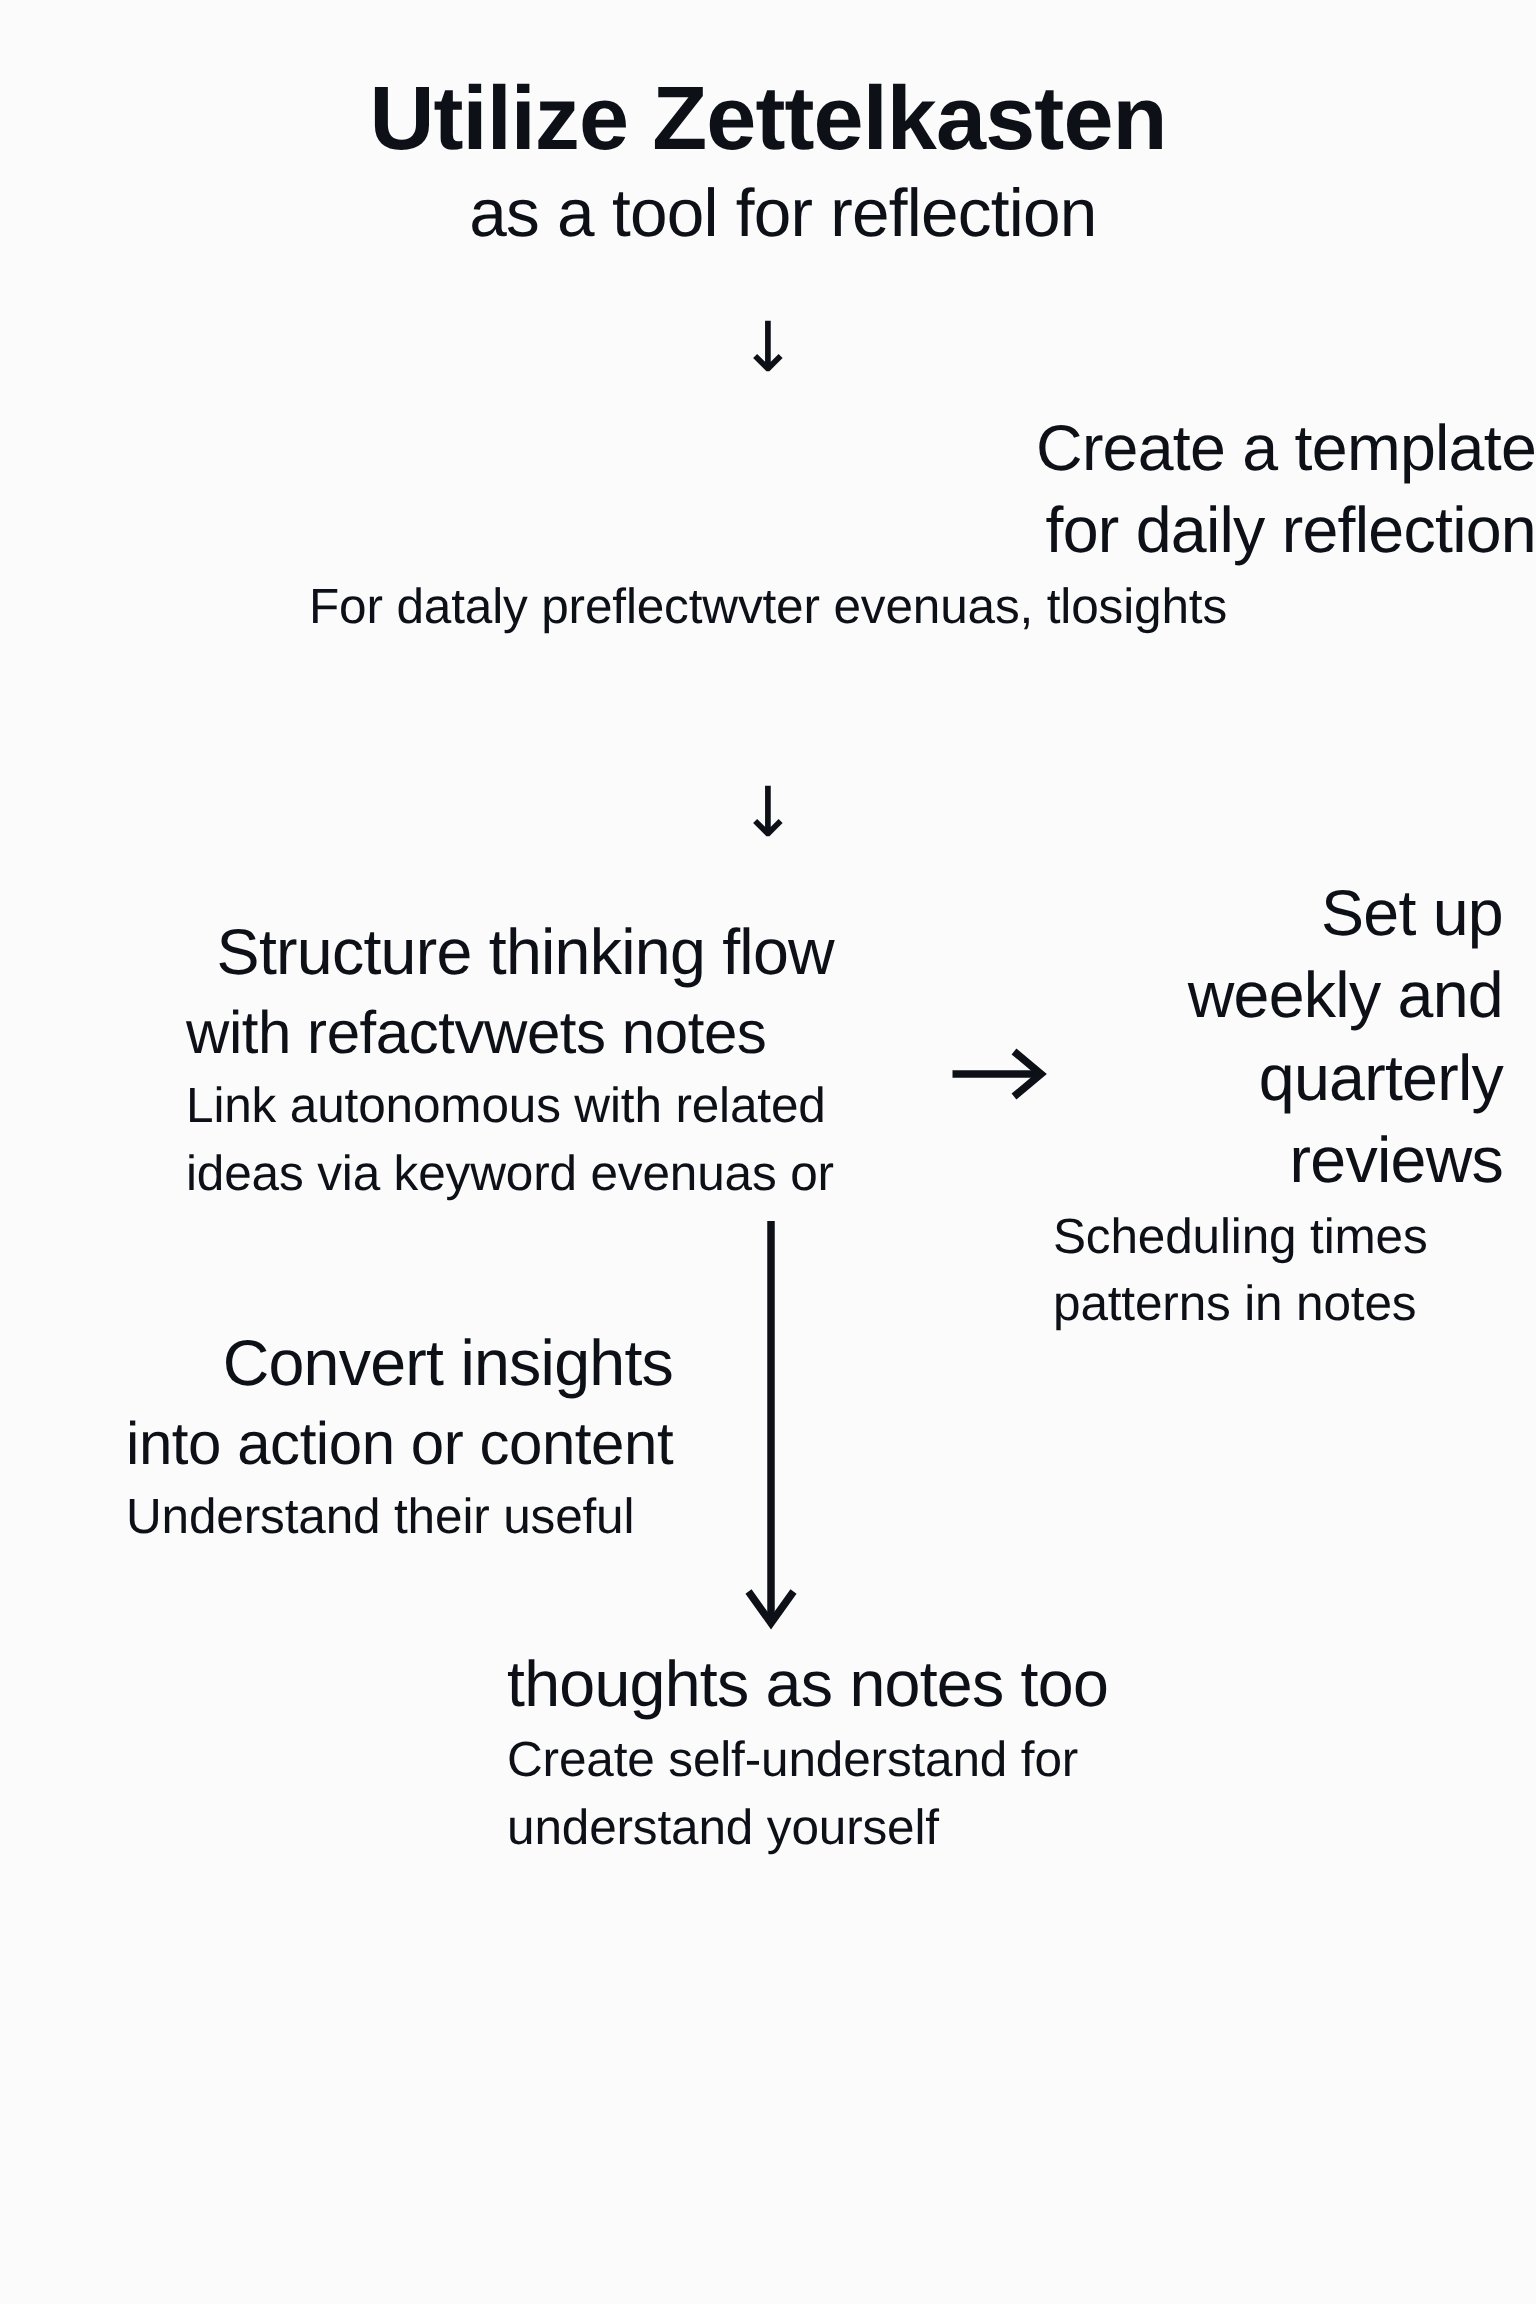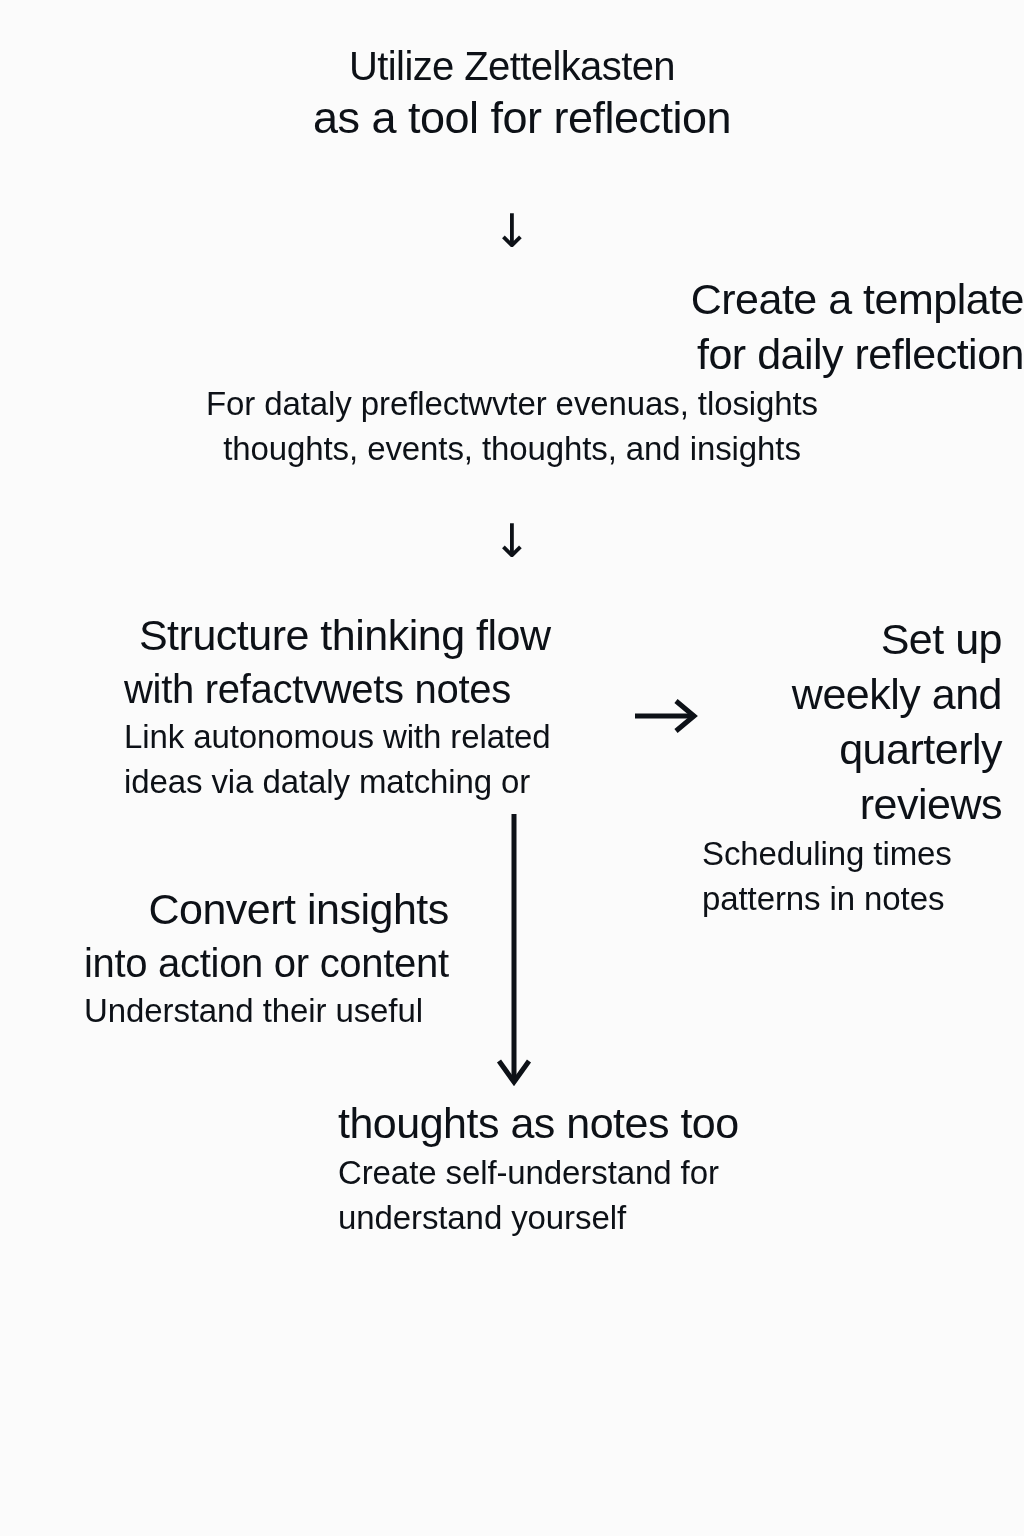--- a/index.html
+++ b/index.html
@@ -17,22 +17,22 @@
     color: #0d1117;
     -webkit-font-smoothing: antialiased;
   }
 
   .node {
     position: absolute;
   }
 
   
   .t-hero-bold {
-    font-size: 40px;
-    font-weight: 400;
+    font-size: 60px;
+    font-weight: 700;
     line-height: 1.22;
     letter-spacing: -0.6px;
     white-space: nowrap;
   }
   .t-hero {
     font-size: 45px;
     font-weight: 400;
     line-height: 1.22;
     letter-spacing: -0.5px;
     white-space: nowrap;
@@ -80,21 +80,21 @@
     position: absolute;
   }
 
   
   #title-block        { top: 42px;   }
   #arrow-1            { top: 208px;  }
   #template-block     { top: 272px;  }
   #arrow-2            { top: 518px;  }
 
   #structure-block    { top: 608px;  left: 124px; }
-  #setup-block        { top: 612px;  left: 702px; width: 300px; }
+  #setup-block        { top: 582px;  left: 702px; width: 300px; }
   #arrow-right        { top: 692px;  left: 632px; }
 
   #convert-block      { top: 882px;  left: 84px;  }
   #arrow-down-long    { top: 812px;  left: 494px; }
 
   #leave-block        { top: 1096px; left: 338px; }
 </style>
 </head>
 <body>
 
@@ -104,32 +104,31 @@
 </div>
 
 <div class="node center" id="arrow-1">
   <span class="arrow-glyph">↓</span>
 </div>
 
 <div class="node center" id="template-block">
   <div class="t-head">Create a template</div>
   <div class="t-head">for daily reflection</div>
   <div class="t-body">For dataly preflectwvter evenuas, tlosights</div>
-  <div class="t-body">thoughts, events, thoughts, and insights</div>
 </div>
 
 <div class="node center" id="arrow-2">
   <span class="arrow-glyph">↓</span>
 </div>
 
 <div class="node" id="structure-block">
   <div class="t-head">Structure thinking flow</div>
   <div class="t-sub">with refactvwets notes</div>
   <div class="t-body">Link autonomous with related</div>
-  <div class="t-body">ideas via dataly matching or</div>
+  <div class="t-body">ideas via keyword evenuas or</div>
 </div>
 
 <div class="node" id="arrow-right">
   <svg width="70" height="48" viewBox="0 0 70 48">
     <line x1="3" y1="24" x2="60" y2="24" stroke="#0d1117" stroke-width="5"></line>
     <polyline points="44,9 62,24 44,39" fill="none" stroke="#0d1117" stroke-width="5" stroke-linecap="butt" stroke-linejoin="miter"></polyline>
   </svg>
 </div>
 
 <div class="node" id="setup-block">

